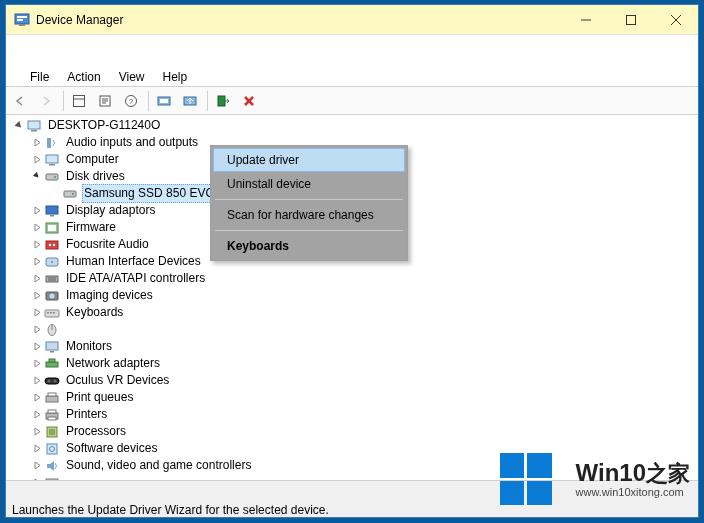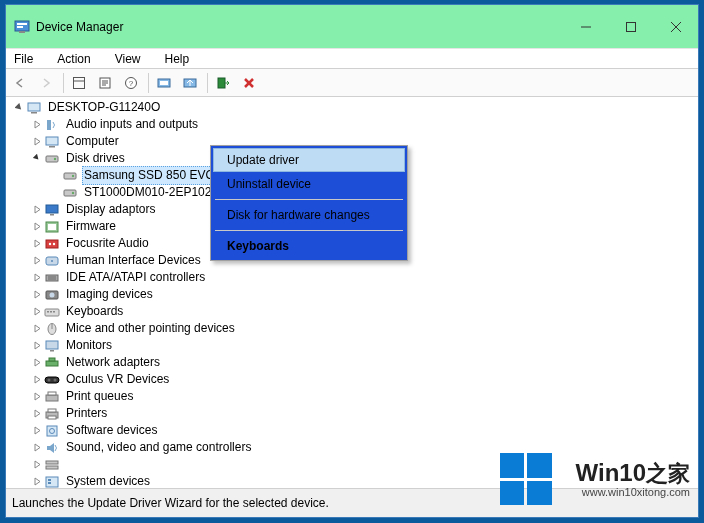--- a/index.html
+++ b/index.html
@@ -17,41 +17,42 @@
   .window {
     position: absolute;
     left: 5px; top: 4px;
     width: 694px; height: 514px;
     background: #fff;
     border: 1px solid #3a7ab8;
     display: flex;
     flex-direction: column;
   }
   .titlebar {
-    height: 44px;
-    background: #86efac;
+    height: 30px;
+    background: #fef9c3;
     display: flex;
     align-items: center;
     border-bottom: 1px solid #e5e5e5;
   }
   .titlebar .app-icon {
     width: 16px; height: 16px; margin: 0 6px 0 8px;
   }
   .titlebar .title { flex: 1; font-size: 12px; }
   .winbtn {
     width: 45px; height: 29px;
     display: flex; align-items: center; justify-content: center;
     font-size: 13px; color: #333;
   }
   .menubar {
     height: 20px;
     display: flex; align-items: center;
-    padding: 0 0;
-    gap: 8px;
+    padding: 0 16px;
+    gap: 2px;
     border-bottom: 1px solid #d0d0d0;
+    margin-top: 32px;
   }
   .menuitem { padding: 1px 8px; font-size: 12px; }
   .toolbar {
     height: 28px;
     display: flex; align-items: center;
     padding: 0 2px;
     gap: 0;
     border-bottom: 1px solid #d0d0d0;
     background: #fafafa;
   }
@@ -89,31 +90,31 @@
   .expander svg { display: block; }
   .devicon {
     width: 16px; height: 16px; margin-right: 4px; flex-shrink: 0;
   }
   .label { padding: 0 2px; }
   .label.selected { background: #cde8ff; border: 1px dotted #5aa3e0; padding: 0 1px; margin-top:-1px; margin-bottom:-1px;}
   .indent0 { padding-left: 4px; }
   .indent1 { padding-left: 22px; }
   .indent2 { padding-left: 54px; }
   .statusbar {
-    height: 28px;
-    display: flex; align-items: center;
+    height: 36px;
+    display: flex; align-items: flex-end;
     padding: 0 6px;
     font-size: 12px;
     background: #f0f0f0;
   }
   .ctxmenu {
     position: absolute;
     left: 210px; top: 145px;
     width: 198px;
-    background: #1d4ed8;
+    background: #a3a3a3;
     border: 1px solid #a0a0a0;
     box-shadow: 3px 3px 4px rgba(0,0,0,0.25);
     padding: 2px;
     z-index: 50;
   }
   .ctxitem {
     padding: 5px 14px;
     font-size: 12px;
   }
   .ctxitem.hover { background: #bfdcf5; border: 1px solid #8fb8e0; padding: 4px 13px; }
@@ -128,21 +129,21 @@
   }
   .watermark .wlogo {
     width: 52px; height: 52px;
     display: grid; grid-template-columns: 1fr 1fr; grid-template-rows: 1fr 1fr;
     gap: 3px;
   }
   .watermark .wlogo div { background: #0a7cd6; }
   .watermark .wtext { display:flex; flex-direction: column; line-height: 1; }
   .watermark .wline1 { font-size: 24px; font-weight: 600; color: #222; }
   .watermark .wline1 .zh { font-size: 22px;}
-  .watermark .wline2 { font-size: 11px; color: #444; margin-top: 2px; text-align: right;}
+  .watermark .wline2 { font-size: 11px; color: #444; margin-top: 2px;}
   
   .tree::-webkit-scrollbar { width: 17px; }
   .tree::-webkit-scrollbar-track { background: #f0f0f0; }
   .tree::-webkit-scrollbar-thumb { background: #c2c2c2; border: 1px solid #a8a8a8; }
 </style>
 </head>
 <body>
 
 <div class="window">
 
@@ -294,27 +295,20 @@
               </svg></span>
             <span class="label">Disk drives</span>
           </div>
           <div class="row indent2">
             <span class="devicon"><svg viewBox="0 0 16 16">
                 <rect x="2" y="5" width="12" height="6" rx="1" fill="#c8c8c8" stroke="#777"></rect>
                 <circle cx="11" cy="8" r="1.2" fill="#6a6"></circle>
               </svg></span>
             <span class="label selected">Samsung SSD 850 EVO 250</span>
           </div>
-          <div class="row indent2">
-            <span class="devicon"><svg viewBox="0 0 16 16">
-                <rect x="2" y="5" width="12" height="6" rx="1" fill="#c8c8c8" stroke="#777"></rect>
-                <circle cx="11" cy="8" r="1.2" fill="#6a6"></circle>
-              </svg></span>
-            <span class="label">ST1000DM010-2EP102</span>
-          </div>
           <div class="row indent1">
             <span class="expander">
               <svg width="9" height="9">
                 <path d="M2 1 L7 4.5 L2 8 Z" fill="none" stroke="#888"></path>
               </svg>
             </span>
             <span class="devicon"><svg viewBox="0 0 16 16">
                 <rect x="2" y="3" width="12" height="8" fill="#3a7ac8" stroke="#225a98"></rect>
                 <rect x="6" y="12" width="4" height="1.5" fill="#888"></rect>
               </svg></span>
@@ -399,21 +393,20 @@
           <div class="row indent1">
             <span class="expander">
               <svg width="9" height="9">
                 <path d="M2 1 L7 4.5 L2 8 Z" fill="none" stroke="#888"></path>
               </svg>
             </span>
             <span class="devicon"><svg viewBox="0 0 16 16">
                 <ellipse cx="8" cy="8" rx="4" ry="5.5" fill="#ddd" stroke="#888"></ellipse>
                 <line x1="8" y1="3" x2="8" y2="8" stroke="#888"></line>
               </svg></span>
-            <span class="label">Mice and other pointing devices</span>
           </div>
           <div class="row indent1">
             <span class="expander">
               <svg width="9" height="9">
                 <path d="M2 1 L7 4.5 L2 8 Z" fill="none" stroke="#888"></path>
               </svg>
             </span>
             <span class="devicon"><svg viewBox="0 0 16 16">
                 <rect x="2" y="3" width="12" height="8" fill="#c8d8e8" stroke="#5a8ab8"></rect>
                 <rect x="6" y="12" width="4" height="1.5" fill="#888"></rect>
@@ -462,20 +455,32 @@
               <svg width="9" height="9">
                 <path d="M2 1 L7 4.5 L2 8 Z" fill="none" stroke="#888"></path>
               </svg>
             </span>
             <span class="devicon"><svg viewBox="0 0 16 16">
                 <rect x="2" y="6" width="12" height="6" fill="#bbb" stroke="#777"></rect>
                 <rect x="4" y="3" width="8" height="3" fill="#fff" stroke="#777"></rect>
                 <rect x="4" y="10" width="8" height="3" fill="#fff" stroke="#777"></rect>
               </svg></span>
             <span class="label">Printers</span>
+          </div>
+          <div class="row indent1">
+            <span class="expander">
+              <svg width="9" height="9">
+                <path d="M2 1 L7 4.5 L2 8 Z" fill="none" stroke="#888"></path>
+              </svg>
+            </span>
+            <span class="devicon"><svg viewBox="0 0 16 16">
+                <rect x="3" y="3" width="10" height="10" fill="#b8d088" stroke="#6a8a3a"></rect>
+                <rect x="5" y="5" width="6" height="6" fill="#8aa858"></rect>
+              </svg></span>
+            <span class="label">Processors</span>
           </div>
           <div class="row indent1">
             <span class="expander">
               <svg width="9" height="9">
                 <path d="M2 1 L7 4.5 L2 8 Z" fill="none" stroke="#888"></path>
               </svg>
             </span>
             <span class="devicon"><svg viewBox="0 0 16 16">
                 <rect x="3" y="3" width="10" height="10" fill="#d5e6f5" stroke="#5a8ab8"></rect>
                 <circle cx="8" cy="8" r="2.5" fill="none" stroke="#5a8ab8"></circle>
@@ -533,21 +538,21 @@
 
   <div class="statusbar">
     <span>Launches the Update Driver Wizard for the selected device.</span>
   </div>
 </div>
 
 <div class="ctxmenu">
   <div class="ctxitem hover">Update driver</div>
   <div class="ctxitem">Uninstall device</div>
   <div class="ctxsep"></div>
-  <div class="ctxitem">Disk for hardware changes</div>
+  <div class="ctxitem">Scan for hardware changes</div>
   <div class="ctxsep"></div>
   <div class="ctxitem bold">Keyboards</div>
 </div>
 
 <div class="watermark">
   <div class="wlogo">
       <div></div>
       <div></div>
       <div></div>
       <div></div>

